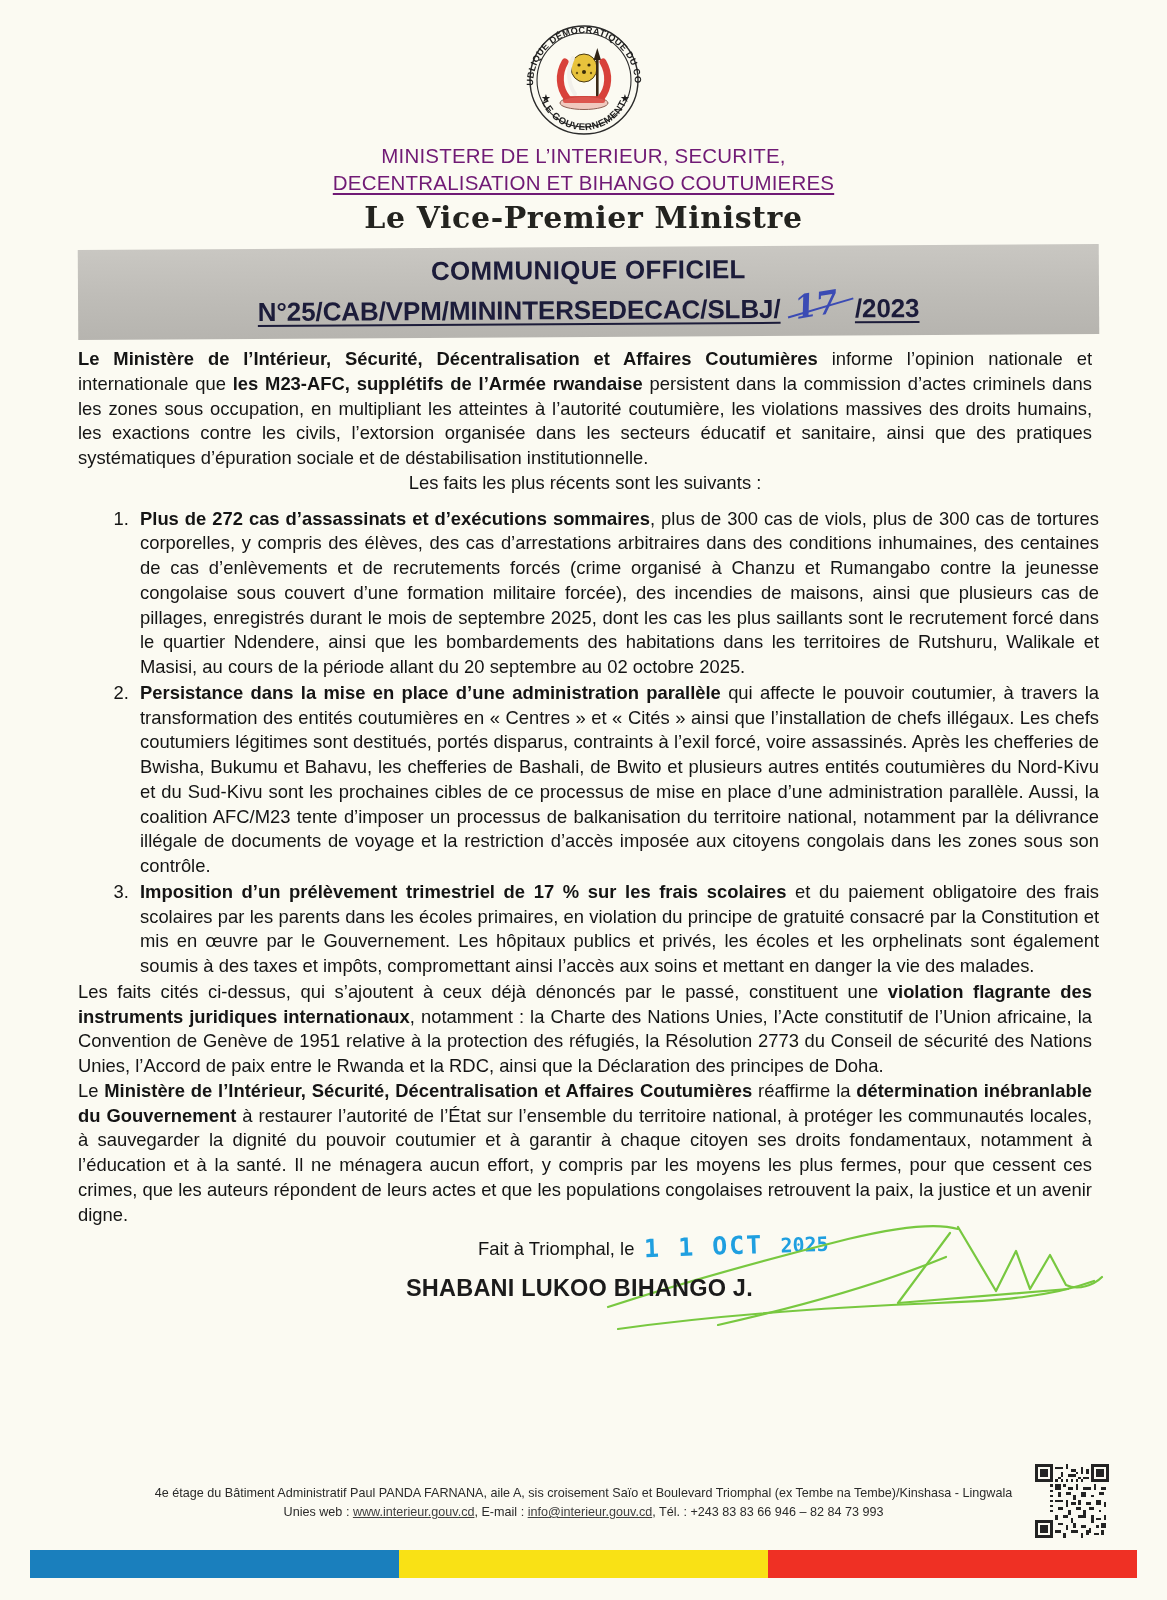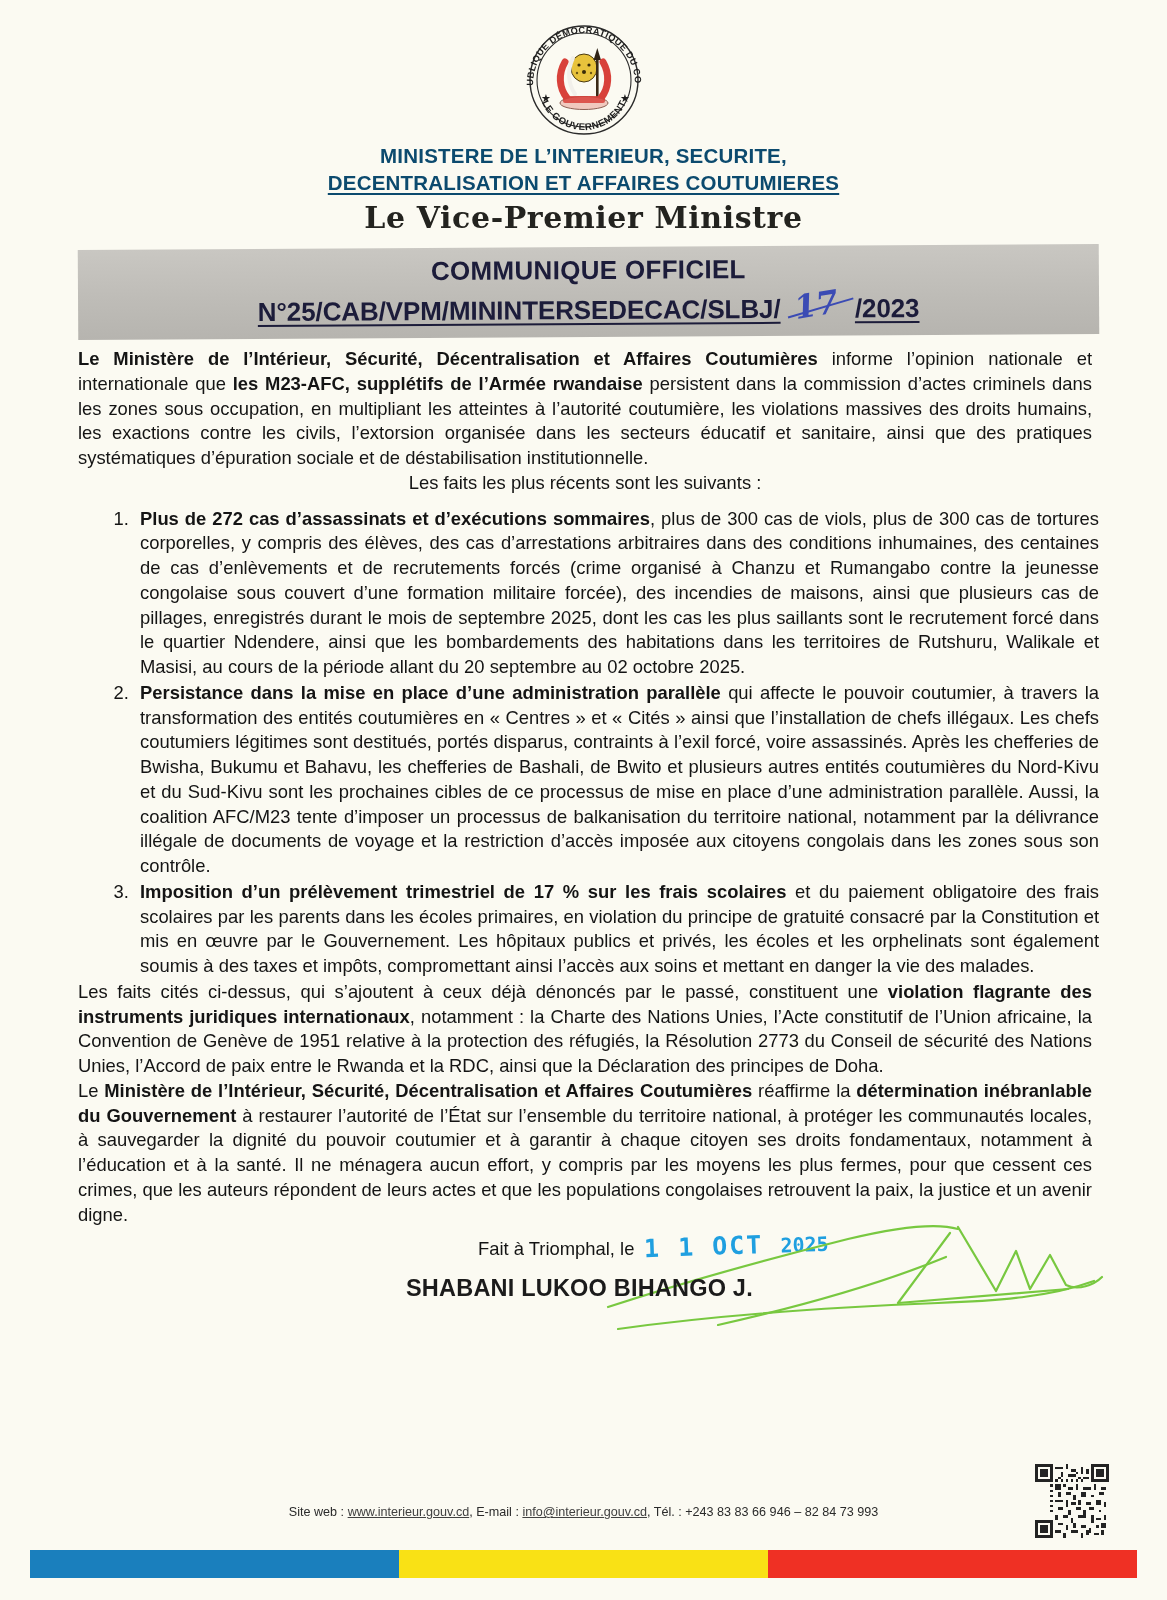--- a/index.html
+++ b/index.html
@@ -25,23 +25,23 @@
     padding-top: 18px;
   }
   .emblem {
     width: 138px;
     height: 124px;
     margin: 0 auto;
     position: relative;
   }
   .ministry-line {
     font-size: 20.5px;
-    font-weight: 700;
+    font-weight: 400;
     letter-spacing: .2px;
-    color: #0c4a6e;
+    color: #701a75;
     line-height: 1.32;
   }
   .ministry-line.underline {
     text-decoration: underline;
     text-underline-offset: 3px;
   }
   .vpm {
     font-family: "DejaVu Serif", serif;
     font-weight: 700;
     font-size: 30px;
@@ -251,21 +251,21 @@
 
         <ellipse cx="69" cy="85" rx="24" ry="6.5" fill="#f0c9bf" stroke="#8c5f53" stroke-width="1"></ellipse>
         <rect x="48" y="78" width="42" height="7" rx="2" fill="#d8413a" opacity="0.85"></rect>
 
         <text x="26" y="84" font-size="11" fill="#1d1d1d">★</text>
         <text x="105" y="84" font-size="11" fill="#1d1d1d">★</text>
       </svg>
     </div>
 
     <div class="ministry-line">MINISTERE DE L’INTERIEUR, SECURITE,</div>
-    <div class="ministry-line underline">DECENTRALISATION ET AFFAIRES COUTUMIERES</div>
+    <div class="ministry-line underline">DECENTRALISATION ET BIHANGO COUTUMIERES</div>
     <div class="vpm">Le Vice-Premier Ministre</div>
   </div>
 
   <div class="banner">
     <div class="banner-title">COMMUNIQUE OFFICIEL</div>
     <div class="banner-ref">
       <span class="reftext">N°25/CAB/VPM/MININTERSEDECAC/SLBJ/</span><span class="handnum">17</span><span class="reftext">/2023</span>
     </div>
   </div>
 
@@ -310,22 +310,23 @@
           <path d="M 360,16 L 398,80 L 418,40 L 432,78 L 452,44 L 468,74 C 480,80 496,74 504,66"></path>
           <path d="M 20,118 C 120,104 240,96 340,92 C 400,90 452,86 496,70"></path>
           <path d="M 120,114 C 200,96 280,74 348,46"></path>
         </g>
       </svg>
       <div class="signame">SHABANI LUKOO BIHANGO J.</div>
     </div>
   </div>
 
   <div class="footer">
+    <div>4e étage du Bâtiment Administratif Paul PANDA FARNANA, aile A, sis croisement Saïo et Boulevard Triomphal (ex Tembe na Tembe)/Kinshasa - Lingwala</div>
     <div>
-      <span>Site web : </span><span class="lnk">www.interieur.gouv.cd</span><span>, E-mail : </span><span class="lnk">info@interieur.gouv.cd</span><span>, Tél. : </span><span>+243 83 83 66 946 – 82 84 73 993</span>
+      <span>Unies web : </span><span class="lnk">www.interieur.gouv.cd</span><span>, E-mail : </span><span class="lnk">info@interieur.gouv.cd</span><span>, Tél. : </span><span>+243 83 83 66 946 – 82 84 73 993</span>
     </div>
   </div>
 
   <svg class="qr" viewBox="0 0 29 29" aria-hidden="true" shape-rendering="crispEdges">
     <rect width="29" height="29" fill="#fbfaf2"></rect>
     <g fill="#232323">
 
       <rect x="0" y="0" width="7" height="1"></rect>
         <rect x="0" y="6" width="7" height="1"></rect>
       <rect x="0" y="0" width="1" height="7"></rect>

